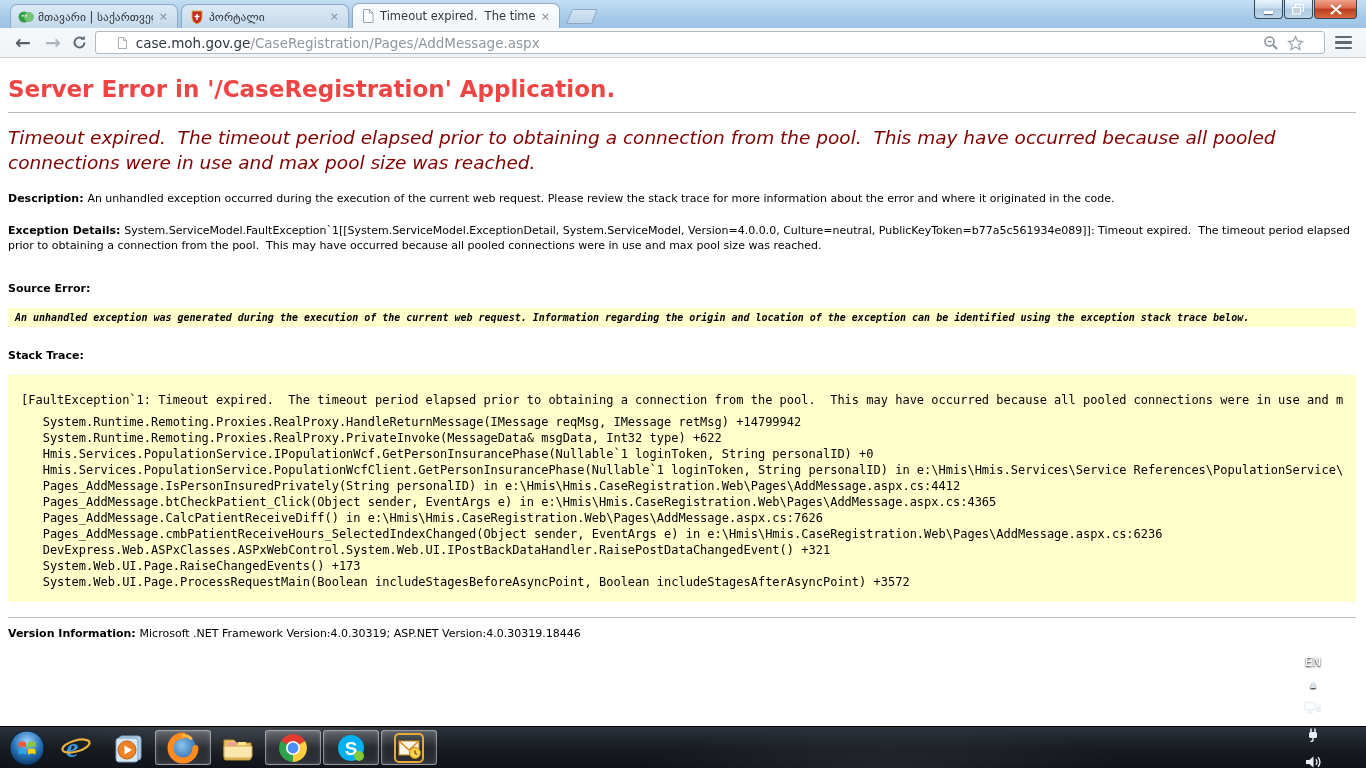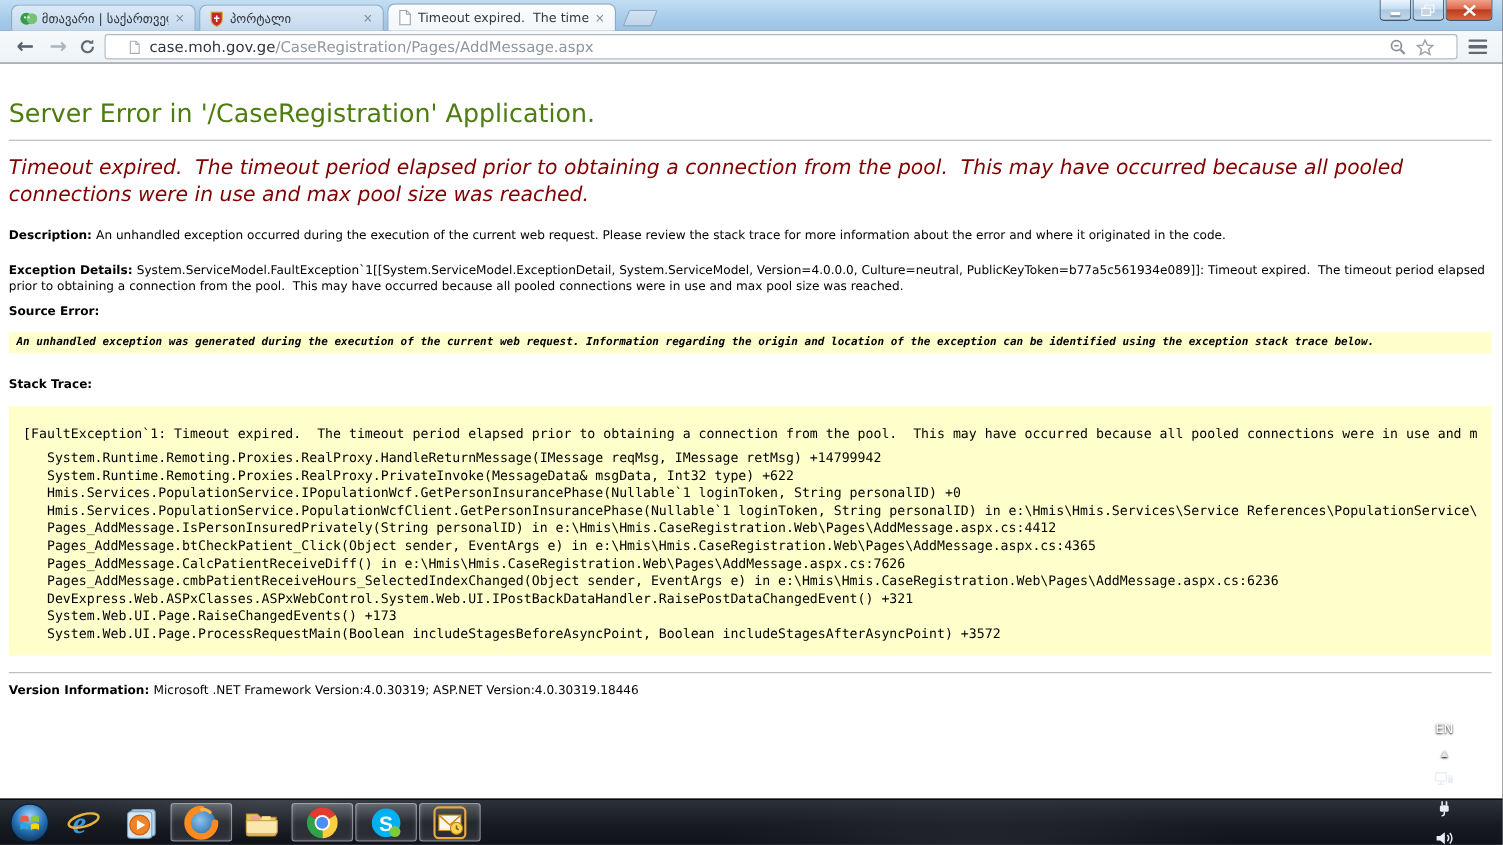--- a/index.html
+++ b/index.html
@@ -81,29 +81,29 @@
   .menu-btn { display:flex; flex-direction:column; gap:3px; padding:0 6px 0 10px; }
   .menu-btn span { width:17px; height:2.5px; background:#5f6a74; border-radius:1px; }
 
   
   .page {
     position:absolute; top:58px; bottom:0; left:0; right:0;
     background:#fff; overflow:hidden;
     padding:18px 10px 0 8px;
     font-size:11px; color:#000;
   }
-  .err-title { font-family:"DejaVu Sans", sans-serif; font-weight:normal; font-size:23px; color:#4d7c0f; margin-bottom:10px;margin-top:15px; }
+  .err-title { font-family:"DejaVu Sans", sans-serif; font-weight:bold; font-size:23px; color:#ef4444; margin-bottom:10px; }
   .page hr { border:none; border-top:1px solid #b9b9b9; margin:6px 0; }
   .err-subtitle {
     font-size:18.5px; font-style:italic; font-weight:normal; color:#800000;
     margin:13px 0 16px; line-height:1.35; white-space:pre-wrap;
   }
   .para { margin:14px 0 0; line-height:1.35; white-space:pre-wrap; }
   .para b { font-weight:bold; }
-  .sec-label { font-weight:bold; margin-top:8px; }
+  .sec-label { font-weight:bold; margin-top:29px; }
   .yellow-box {
     background:#ffffcc; margin-top:13px; padding:4px 7px;
     font-family:"DejaVu Sans Mono", monospace; font-size:10px; font-weight:bold;
     white-space:pre; overflow:hidden;font-style:italic;
   }
   .stack-box {
     background:#ffffcc; margin-top:13px; padding:17px 13px 12px;
     font-family:"DejaVu Sans Mono", monospace; font-size:12px; font-weight:normal;
     overflow:hidden;
   }

